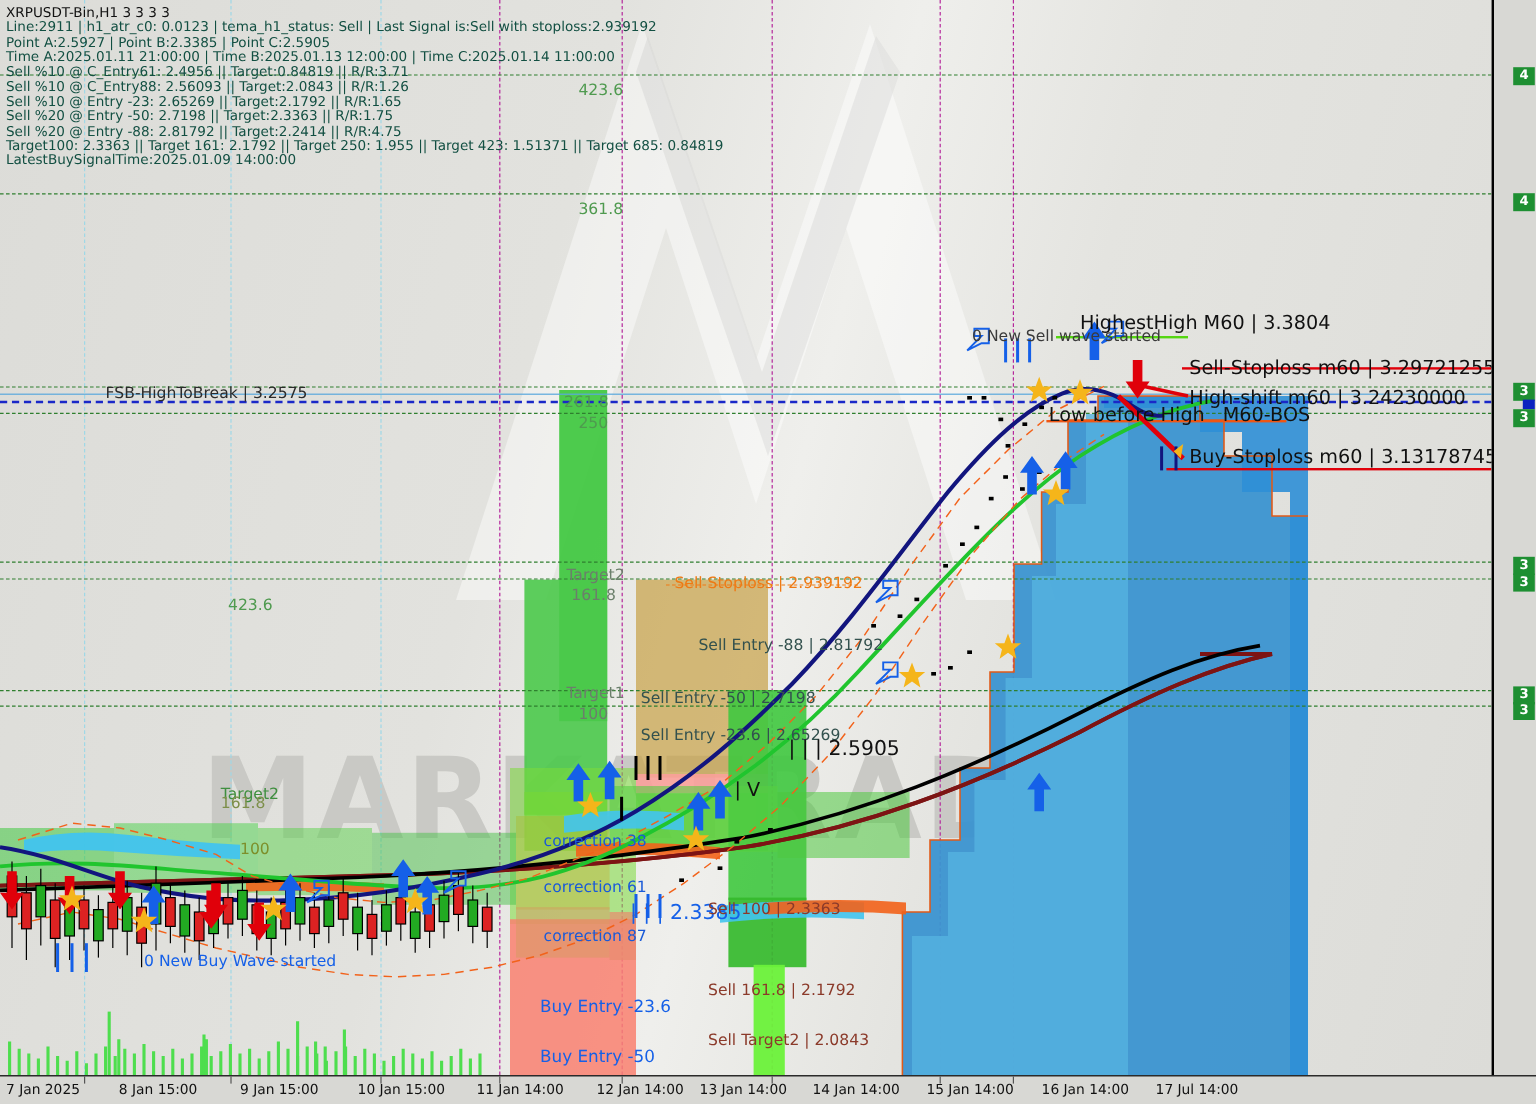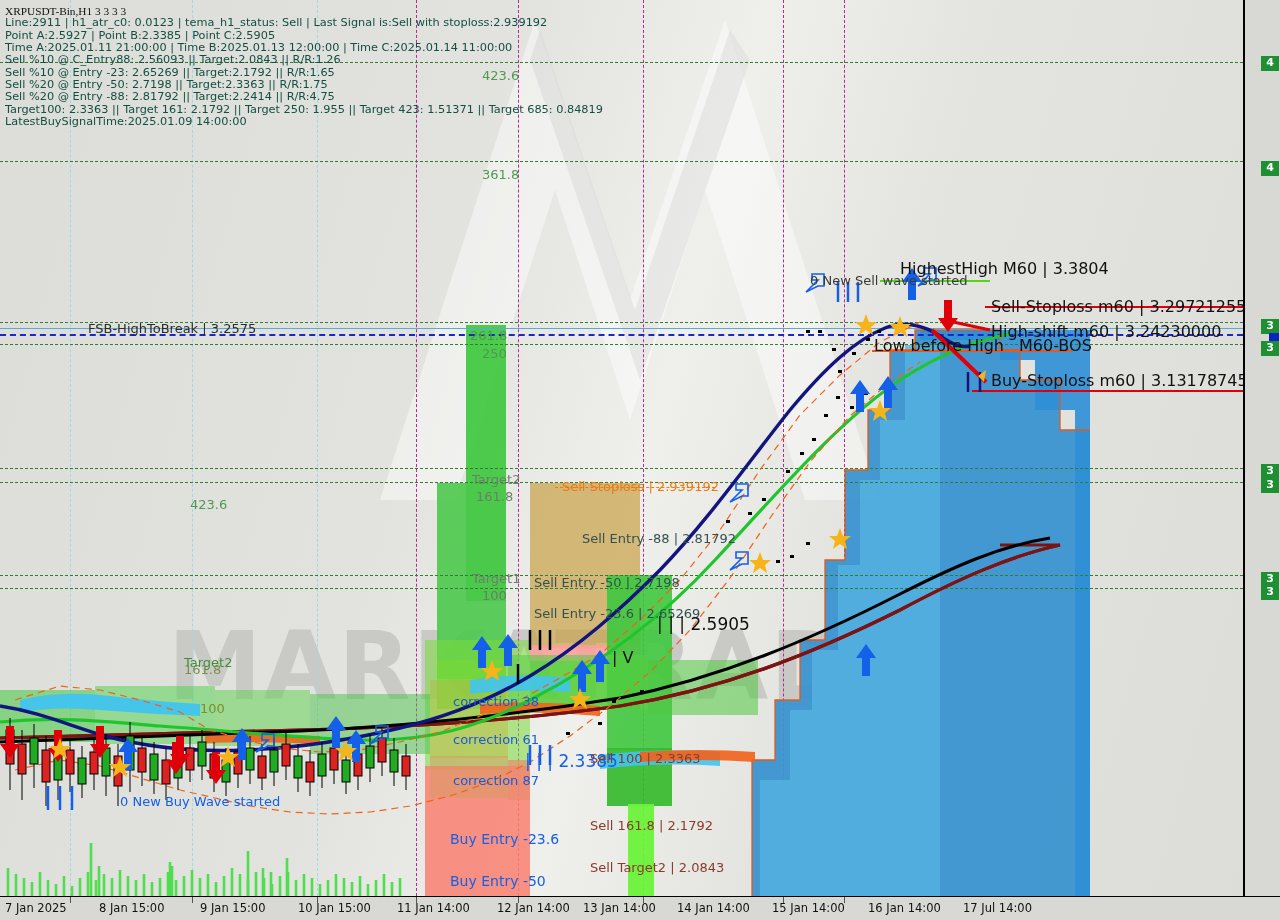--- a/index.html
+++ b/index.html
@@ -38,21 +38,21 @@
     letter-spacing:2px; white-space:nowrap; user-select:none;
   }
   .wm-logo { position:absolute; left:350px; top:0px; width:560px; height:540px; opacity:.5; }
 
   
   .hdr { position:absolute; left:5px; top:5px; z-index:40; }
   .hdr div {
     font-size:11.3px; line-height:12.35px; color:#124f42;
     white-space:nowrap; font-family:"DejaVu Sans","Liberation Sans",sans-serif;
   }
-  .hdr div.first { color:#111;font-family:Liberation Serif, serif; }
+  .hdr div.first { color:#111; }
 
   
   .hline { position:absolute; height:0; border-top-width:1px; border-top-style:solid; left:0; right:0; }
   .vline { position:absolute; top:0; height:896px; width:0; border-left-width:1px; border-left-style:solid; }
 
   
   .zone { position:absolute; }
 
   
   .lbl { position:absolute; white-space:nowrap; font-size:13px; z-index:30;
@@ -479,20 +479,21 @@
     <div class="lbl" style="left:453px; top:773px; color:#1a5ad8;">correction 87</div>
 
     <div class="lbl" style="left:450px; top:831px; color:#1560e8; font-size:14px;">Buy Entry -23.6</div>
     <div class="lbl" style="left:450px; top:873px; color:#1560e8; font-size:14px;">Buy Entry -50</div>
 
     <div class="hdr">
       <div class="first">XRPUSDT-Bin,H1  3 3 3 3</div>
       <div>Line:2911 | h1_atr_c0: 0.0123 | tema_h1_status: Sell | Last Signal is:Sell with stoploss:2.939192</div>
       <div>Point A:2.5927 | Point B:2.3385 | Point C:2.5905</div>
       <div>Time A:2025.01.11 21:00:00 | Time B:2025.01.13 12:00:00 | Time C:2025.01.14 11:00:00</div>
+      <div>Sell %10 @ C_Entry61: 2.4956 || Target:0.84819 || R/R:3.71</div>
       <div>Sell %10 @ C_Entry88: 2.56093 || Target:2.0843 || R/R:1.26</div>
       <div>Sell %10 @ Entry -23: 2.65269 || Target:2.1792 || R/R:1.65</div>
       <div>Sell %20 @ Entry -50: 2.7198 || Target:2.3363 || R/R:1.75</div>
       <div>Sell %20 @ Entry -88: 2.81792 || Target:2.2414 || R/R:4.75</div>
       <div>Target100: 2.3363 || Target 161: 2.1792 || Target 250: 1.955 || Target 423: 1.51371 || Target 685: 0.84819</div>
       <div>LatestBuySignalTime:2025.01.09 14:00:00</div>
     </div>
   </div>
 
   <div class="scale-col">

